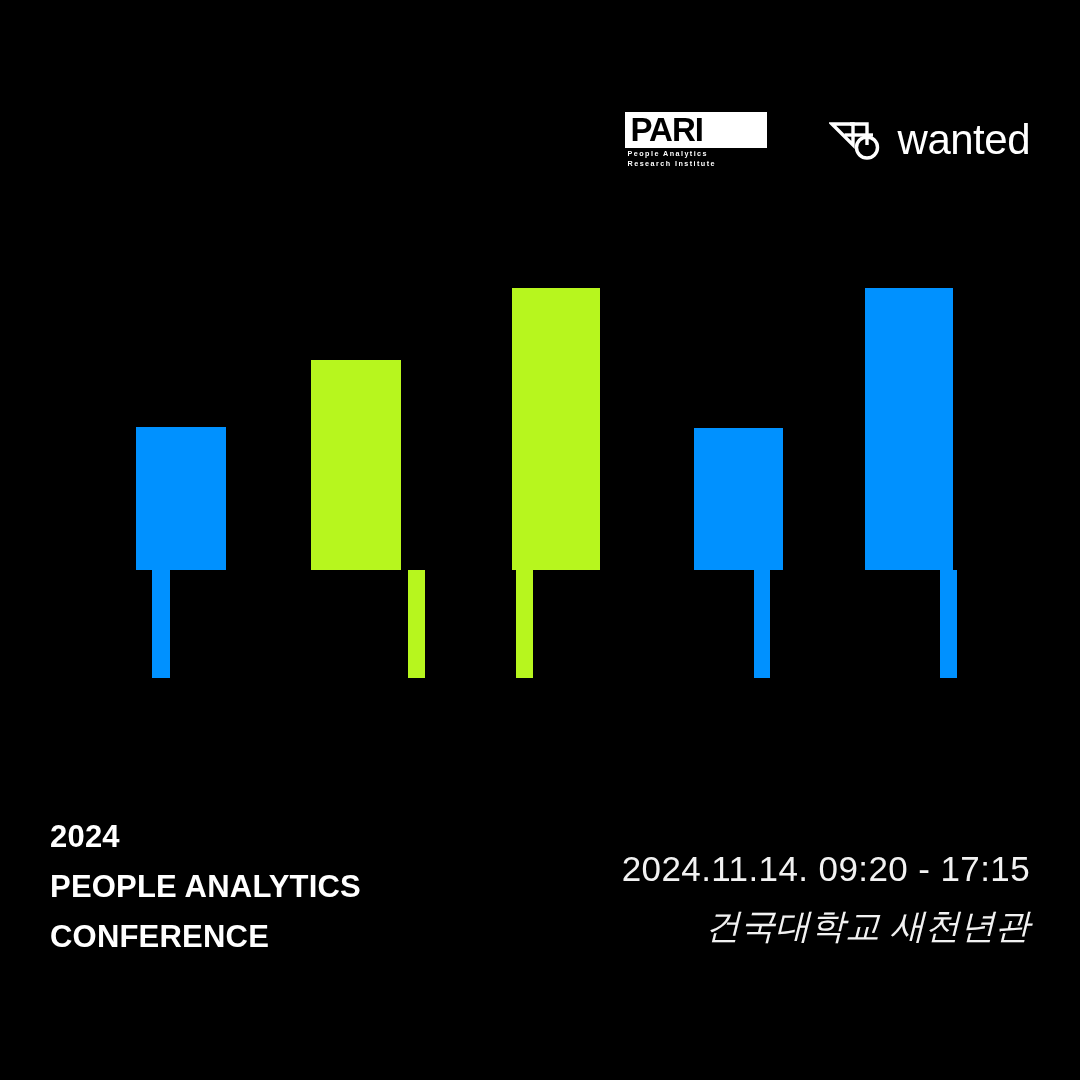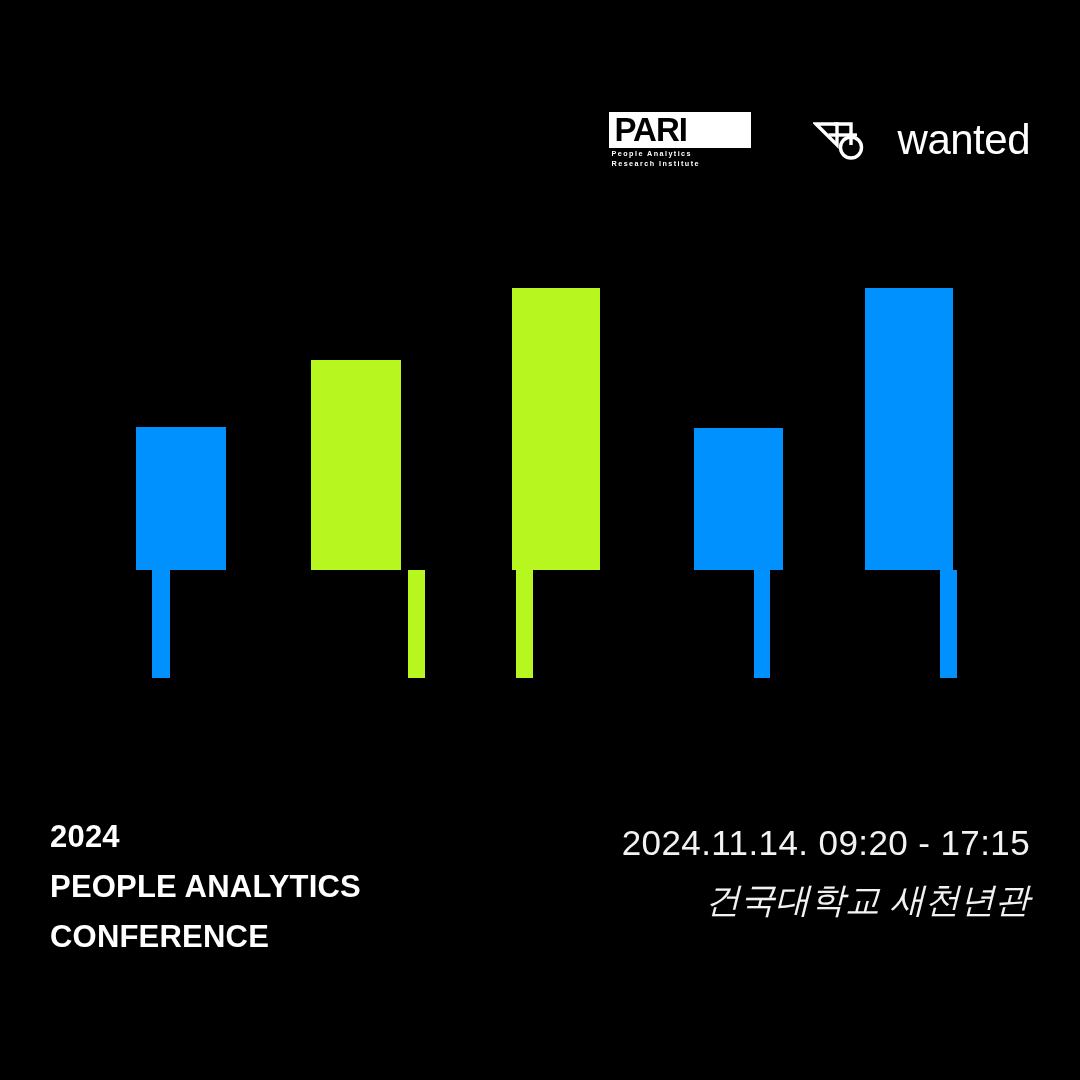--- a/index.html
+++ b/index.html
@@ -54,21 +54,21 @@
     color:#ffffff;
     font-size:7.2px;
     font-weight:bold;
     letter-spacing:1.45px;
     line-height:9.5px;
     font-family:"Liberation Sans",sans-serif;
     white-space:nowrap;
   }
 
   
-  .wanted-logo { display:flex; align-items:center; gap:33px; }
+  .wanted-logo { display:flex; align-items:center; gap:17px; }
   .wanted-mark { width:52px; height:44px; display:block; }
   .wanted-word {
     color:#ffffff;
     font-size:42px;
     letter-spacing:-0.5px;
     font-weight:400;
     font-family:"Liberation Sans",sans-serif;
     line-height:1;
   }
 
@@ -102,21 +102,21 @@
     left:50px; top:812px;
     color:#ffffff;
     font-weight:bold;
     font-size:31px;
     line-height:50px;
     letter-spacing:0.2px;
     font-family:"Liberation Sans",sans-serif;
   }
   .foot-right {
     position:absolute;
-    right:50px; top:814px;
+    right:50px; top:840px;
     text-align:right;
     color:#f2f2f2;
     font-size:35px;
     line-height:57px;
     letter-spacing:0.4px;
     font-family:"Liberation Sans","DejaVu Sans",sans-serif;
   }
   .foot-right .venue { letter-spacing:0px;font-style:italic; }
 </style>
 </head>

